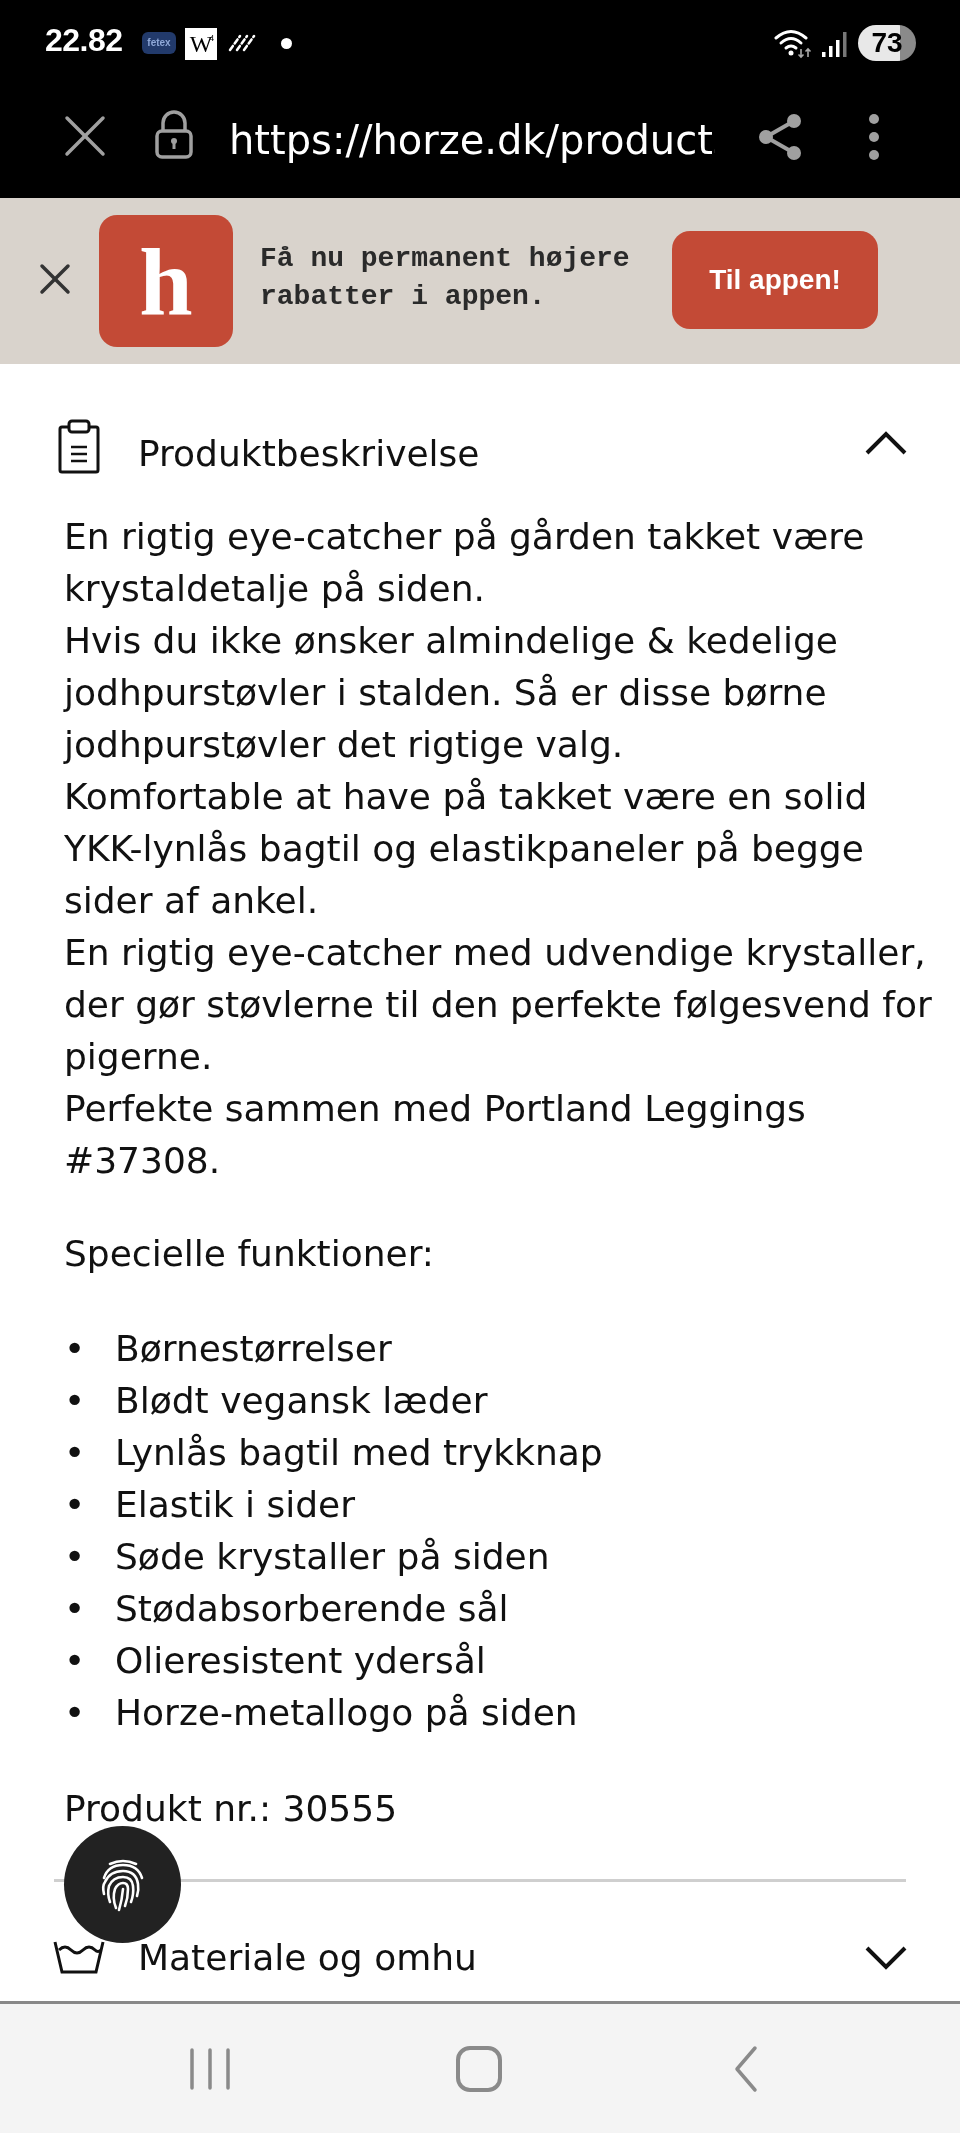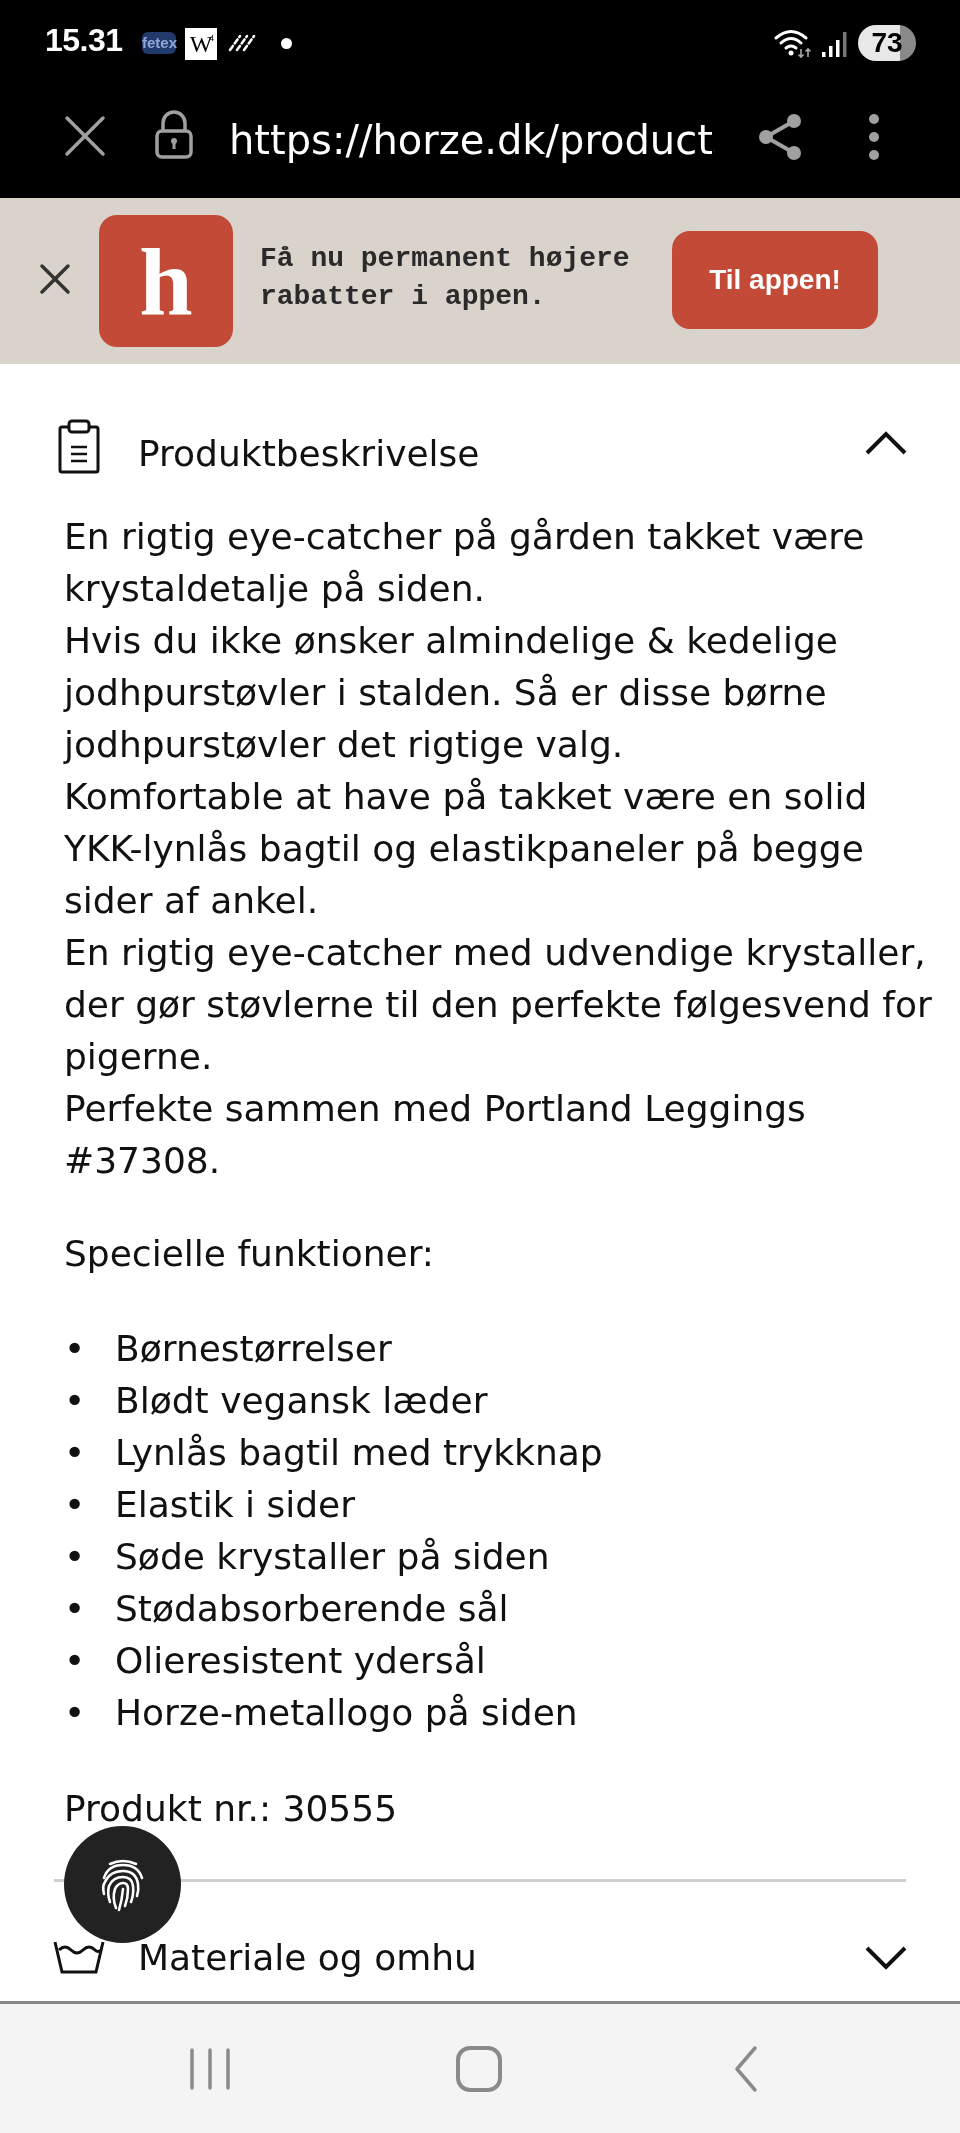--- a/index.html
+++ b/index.html
@@ -1,20 +1,20 @@
 <!DOCTYPE html>
 <html><head>
 <meta charset="utf-8">
 <style>
   html, body { margin:0; padding:0; }
   body { width:960px; height:2133px; position:relative; overflow:hidden; background:#ffffff; font-family:"DejaVu Sans","Liberation Sans",sans-serif; }
   .statusbar { position:absolute; left:0; top:0; width:960px; height:86px; background:#000; color:#fff; }
   .time { position:absolute; left:45px; top:22px; font-size:32px; font-weight:bold; font-family:"Liberation Sans",sans-serif; letter-spacing:-0.5px; }
   .sb-icon { position:absolute; }
-  .fetex { left:142px; top:32px; width:34px; height:22px; background:#223a6b; border-radius:6px; color:#8fa8d8; font-size:15px; line-height:22px; text-align:center; font-weight:bold; font-family:"Liberation Sans",sans-serif; }
+  .fetex { left:142px; top:32px; width:34px; height:22px; background:#223a6b; border-radius:6px; color:#8fa8d8; font-size:10px; line-height:22px; text-align:center; font-weight:bold; font-family:"Liberation Sans",sans-serif; }
   .w4 { left:185px; top:28px; width:32px; height:32px; background:#fff; color:#000; font-size:24px; line-height:32px; text-align:center; font-family:"Liberation Serif",serif; }
   .w4 sup { font-size:9px; position:absolute; top:-6px; right:3px; }
   .dot { left:281px; top:38px; width:11px; height:11px; border-radius:50%; background:#fff; }
   .battery { left:858px; top:25px; width:58px; height:36px; border-radius:18px; background:linear-gradient(90deg,#e8e8e8 0 73%,#8a8a8a 73% 100%); color:#000; font-size:28px; font-weight:bold; line-height:36px; text-align:center; font-family:"Liberation Sans",sans-serif; }
 
   .urlbar { position:absolute; left:0; top:86px; width:960px; height:112px; background:#000; }
   .url-text { position:absolute; left:229px; top:26px; width:486px; font-size:40px; color:#fff; white-space:nowrap; overflow:hidden; line-height:56px; }
 
   .banner { position:absolute; left:0; top:198px; width:960px; height:166px; background:#d9d3cc; }
   .banner-close { position:absolute; left:30px; top:56px; width:50px; height:50px; }
@@ -35,21 +35,21 @@
   .fab { position:absolute; left:64px; top:1826px; width:117px; height:117px; border-radius:50%; background:#222; }
 
   .navbar-sep { position:absolute; left:0; top:2001px; width:960px; height:3px; background:#888; }
   .navbar { position:absolute; left:0; top:2004px; width:960px; height:129px; background:#f4f4f4; }
   .nav-btn { position:absolute; top:30px; width:80px; height:70px; }
 </style>
 </head>
 <body>
 
 <div class="statusbar">
-  <div class="time">15.31</div>
+  <div class="time">22.82</div>
   <div class="sb-icon fetex">fetex</div>
   <div class="sb-icon w4"><span>W</span><sup>4</sup></div>
   <svg class="sb-icon" style="left:228px;top:34px" width="30" height="18" viewBox="0 0 30 18">
     <g stroke="#fff" stroke-width="2.5" stroke-linecap="round" stroke-dasharray="5 3">
       <line x1="2" y1="16" x2="12" y2="2"></line>
         <line x1="9" y1="16" x2="19" y2="2"></line>
         <line x1="16" y1="16" x2="26" y2="2"></line>
     </g>
   </svg>
   <div class="sb-icon dot"></div>

